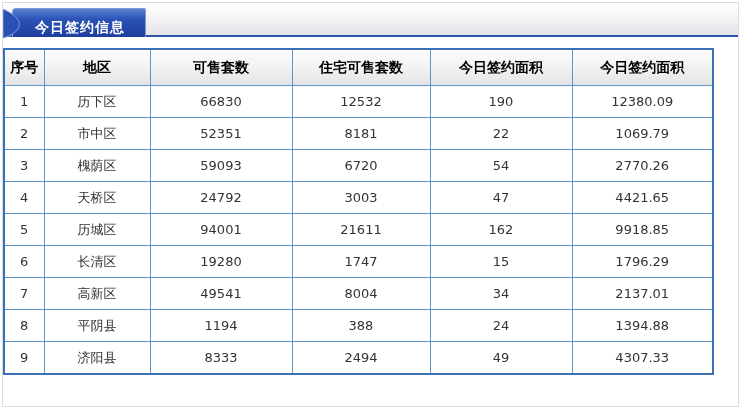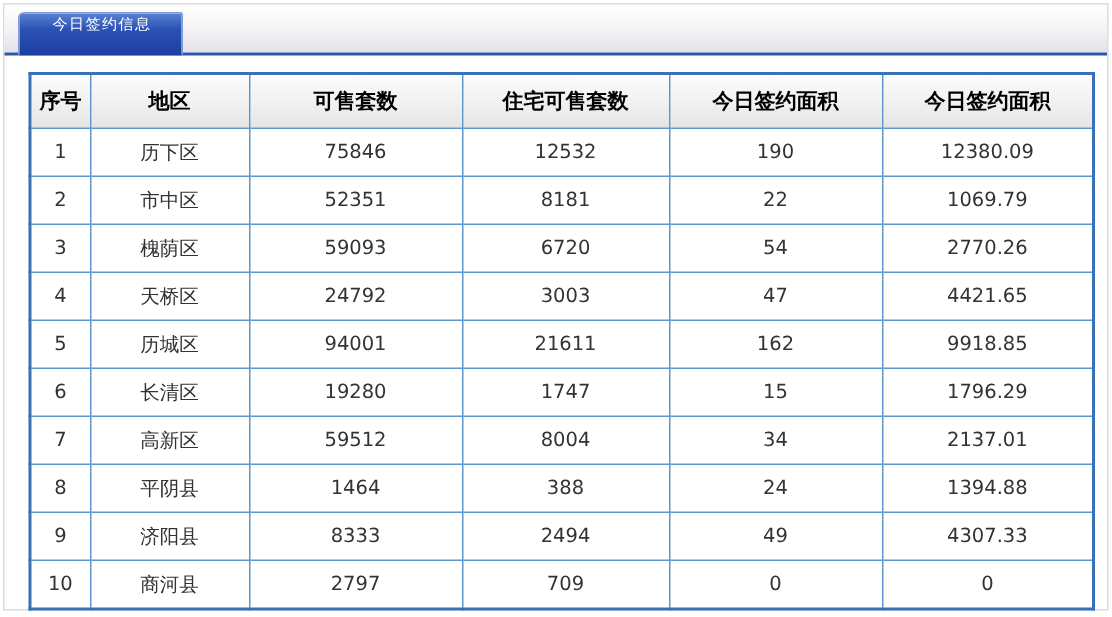--- a/index.html
+++ b/index.html
@@ -29,40 +29,40 @@
     background: linear-gradient(180deg, #fdfdfd 0%, #f1f1f4 55%, #e2e2e7 100%);
     border-bottom: 2px solid #2d55ac;
   }
   .title-tab {
     position: absolute;
     left: 9px;
     bottom: -2px;
     height: 28px;
     padding: 0 20px 0 22px;
     display: inline-flex;
-    align-items: flex-start;
+    align-items: flex-end;
     background: linear-gradient(180deg, #5a80d2 0%, #2a52b4 38%, #1d3e9e 100%);
     border: 1px solid #7e9ad8;
     border-bottom: none;
     border-radius: 4px 2px 0 0;
     color: #ffffff;
-    font-size: 10px;
-    font-weight: normal;
+    font-size: 14px;
+    font-weight: bold;
     letter-spacing: 1px;
     cursor: pointer;
   }
   .tab-swoosh {
     position: absolute;
     left: 9px;
     bottom: -2px;
     pointer-events: none;
   }
   
   .table-wrap {
-    margin: 11px 0 0 16px;
+    margin: 11px 0 0 0;
   }
   table.data {
     border-collapse: collapse;
     table-layout: fixed;
     width: 709px;
     border: 2px solid #3a70b5;
   }
   table.data th, table.data td {
     border: 1px solid #5e96cb;
     text-align: center;
@@ -117,21 +117,21 @@
             <th>可售套数</th>
             <th>住宅可售套数</th>
             <th>今日签约面积</th>
             <th>今日签约面积</th>
           </tr>
         </thead>
         <tbody>
             <tr>
               <td>1</td>
               <td>历下区</td>
-              <td>75846</td>
+              <td>66830</td>
               <td>12532</td>
               <td>190</td>
               <td>12380.09</td>
             </tr>
             <tr>
               <td>2</td>
               <td>市中区</td>
               <td>52351</td>
               <td>8181</td>
               <td>22</td>
@@ -165,47 +165,39 @@
               <td>6</td>
               <td>长清区</td>
               <td>19280</td>
               <td>1747</td>
               <td>15</td>
               <td>1796.29</td>
             </tr>
             <tr>
               <td>7</td>
               <td>高新区</td>
-              <td>59512</td>
+              <td>49541</td>
               <td>8004</td>
               <td>34</td>
               <td>2137.01</td>
             </tr>
             <tr>
               <td>8</td>
               <td>平阴县</td>
-              <td>1464</td>
+              <td>1194</td>
               <td>388</td>
               <td>24</td>
               <td>1394.88</td>
             </tr>
             <tr>
               <td>9</td>
               <td>济阳县</td>
               <td>8333</td>
               <td>2494</td>
               <td>49</td>
               <td>4307.33</td>
             </tr>
-            <tr>
-              <td>10</td>
-              <td>商河县</td>
-              <td>2797</td>
-              <td>709</td>
-              <td>0</td>
-              <td>0</td>
-            </tr>
           </tbody>
       </table>
     </div>
 
   </div>
 </div>
 
 </body></html>

